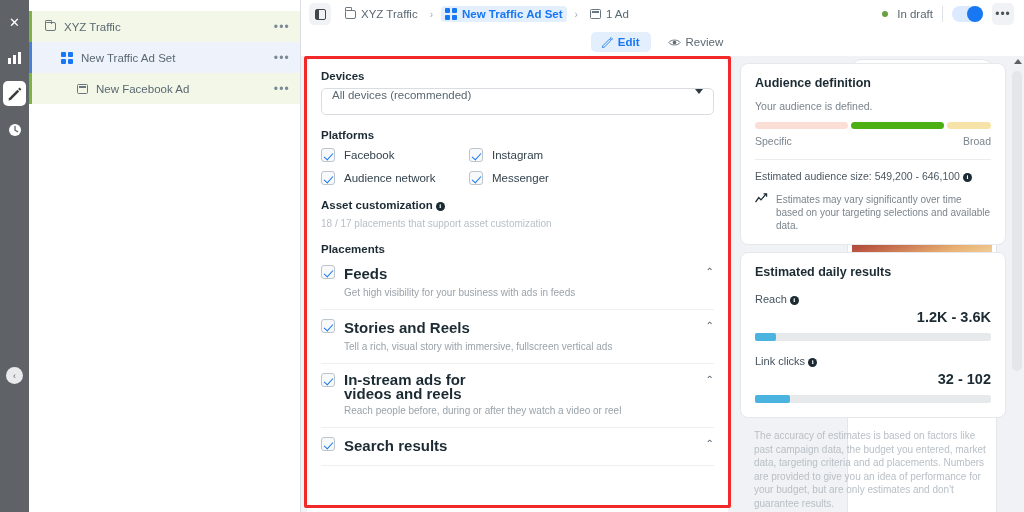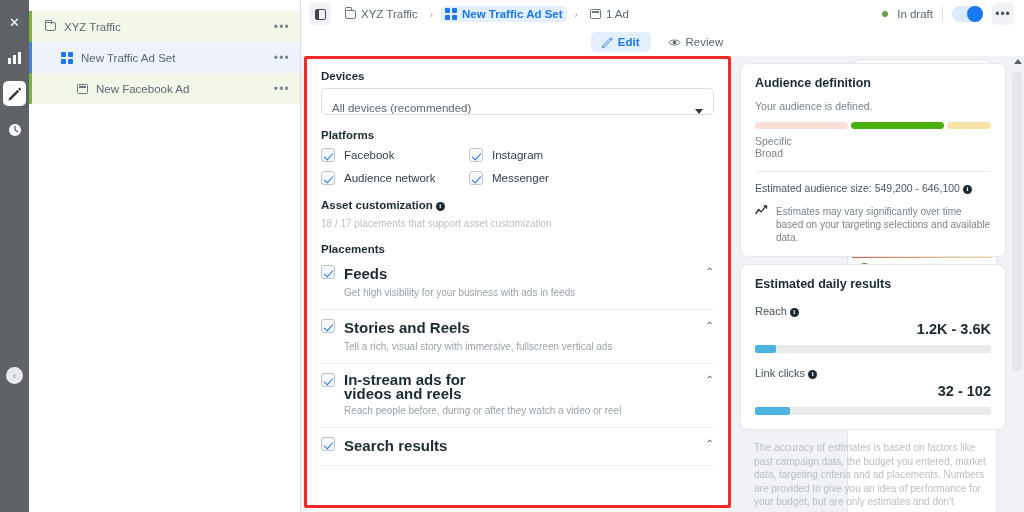--- a/index.html
+++ b/index.html
@@ -105,21 +105,21 @@
 
   .editor-card {
     position: absolute; left: 6px; top: 2px; width: 421px; bottom: -40px;
     background: #ffffff; border-radius: 7px; overflow: hidden;
     padding: 12px 14px 0 14px;
   }
 
   .field-label { font-size: 11.5px; font-weight: bold; color: #1c2b33; margin-bottom: 6px; }
   .select {
     height: 27px; border: 1px solid #d9dde1; border-radius: 5px; display: flex;
-    align-items: flex-end; padding: 0 10px; font-size: 11.5px; color: #5a6872; background:#fff;
+    align-items: flex-start; padding: 0 10px; font-size: 11.5px; color: #5a6872; background:#fff;
   }
   .select .caret { margin-left: auto; width: 0; height: 0; border-left: 4.5px solid transparent; border-right: 4.5px solid transparent; border-top: 5.5px solid #2e3a42; }
 
   .section-title { font-size: 11.5px; font-weight: bold; color: #1c2b33; margin: 14px 0 7px; }
 
   .plat-grid { display: grid; grid-template-columns: 148px 148px; row-gap: 9px; }
   .check-row { display: flex; align-items: center; gap: 9px; font-size: 11.5px; color: #34424c; }
   .cb {
     width: 14px; height: 14px; border: 1.2px solid #bcc4cc; border-radius: 3px;
     background: #f7f9fb; position: relative; flex: 0 0 14px;
@@ -195,21 +195,21 @@
   
   .rightpanel { position:absolute; right: 18px; top: 0; width: 266px; bottom: 0; }
   .rcard { background:#fff; border-radius: 8px; border:1px solid #e6e8eb; padding: 12px 14px; margin-top: 7px; }
   .rtitle { font-size: 12.5px; font-weight: bold; color:#1c2b33; }
   .rsub { font-size: 10.5px; color:#7b858d; margin-top: 10px; }
   .meter { display:flex; gap: 3px; margin-top: 10px; }
   .meter .seg { height: 7px; border-radius: 4px; }
   .seg-a { flex: 0 0 93px; background:#fbdfd6; }
   .seg-b { flex: 0 0 93px; background:#4caf12; }
   .seg-c { flex: 1 1 auto; background:#f7e3a8; }
-  .meter-labels { display:flex; justify-content:space-between; font-size:10.5px; color:#7b858d; margin-top: 6px; flex-direction: column; }
+  .meter-labels { display:flex; justify-content:space-between; font-size:10.5px; color:#7b858d; margin-top: 6px; }
   .rdiv { height:1px; background:#eaecee; margin: 12px 0 10px; }
   .rsize { font-size: 10.5px; color:#4b5862; }
   .rnote { display:flex; gap:7px; margin-top: 11px; font-size:10px; color:#7b858d; line-height: 13px; }
   .spark { flex:0 0 14px; color:#1c2b33; font-size:12px; line-height:12px;}
 
   .metric-name { font-size: 11px; color:#45525c; margin-top: 14px; }
   .metric-val { font-size: 14.5px; font-weight: bold; color:#1c2b33; margin-top: 4px; text-align: right; }
   .bar { height: 8px; background:#e7e9eb; border-radius: 2px; margin-top: 8px; position: relative; }
   .bar .fill { position:absolute; left:0; top:0; bottom:0; background:#4bb3e0; border-radius: 2px; }
 

